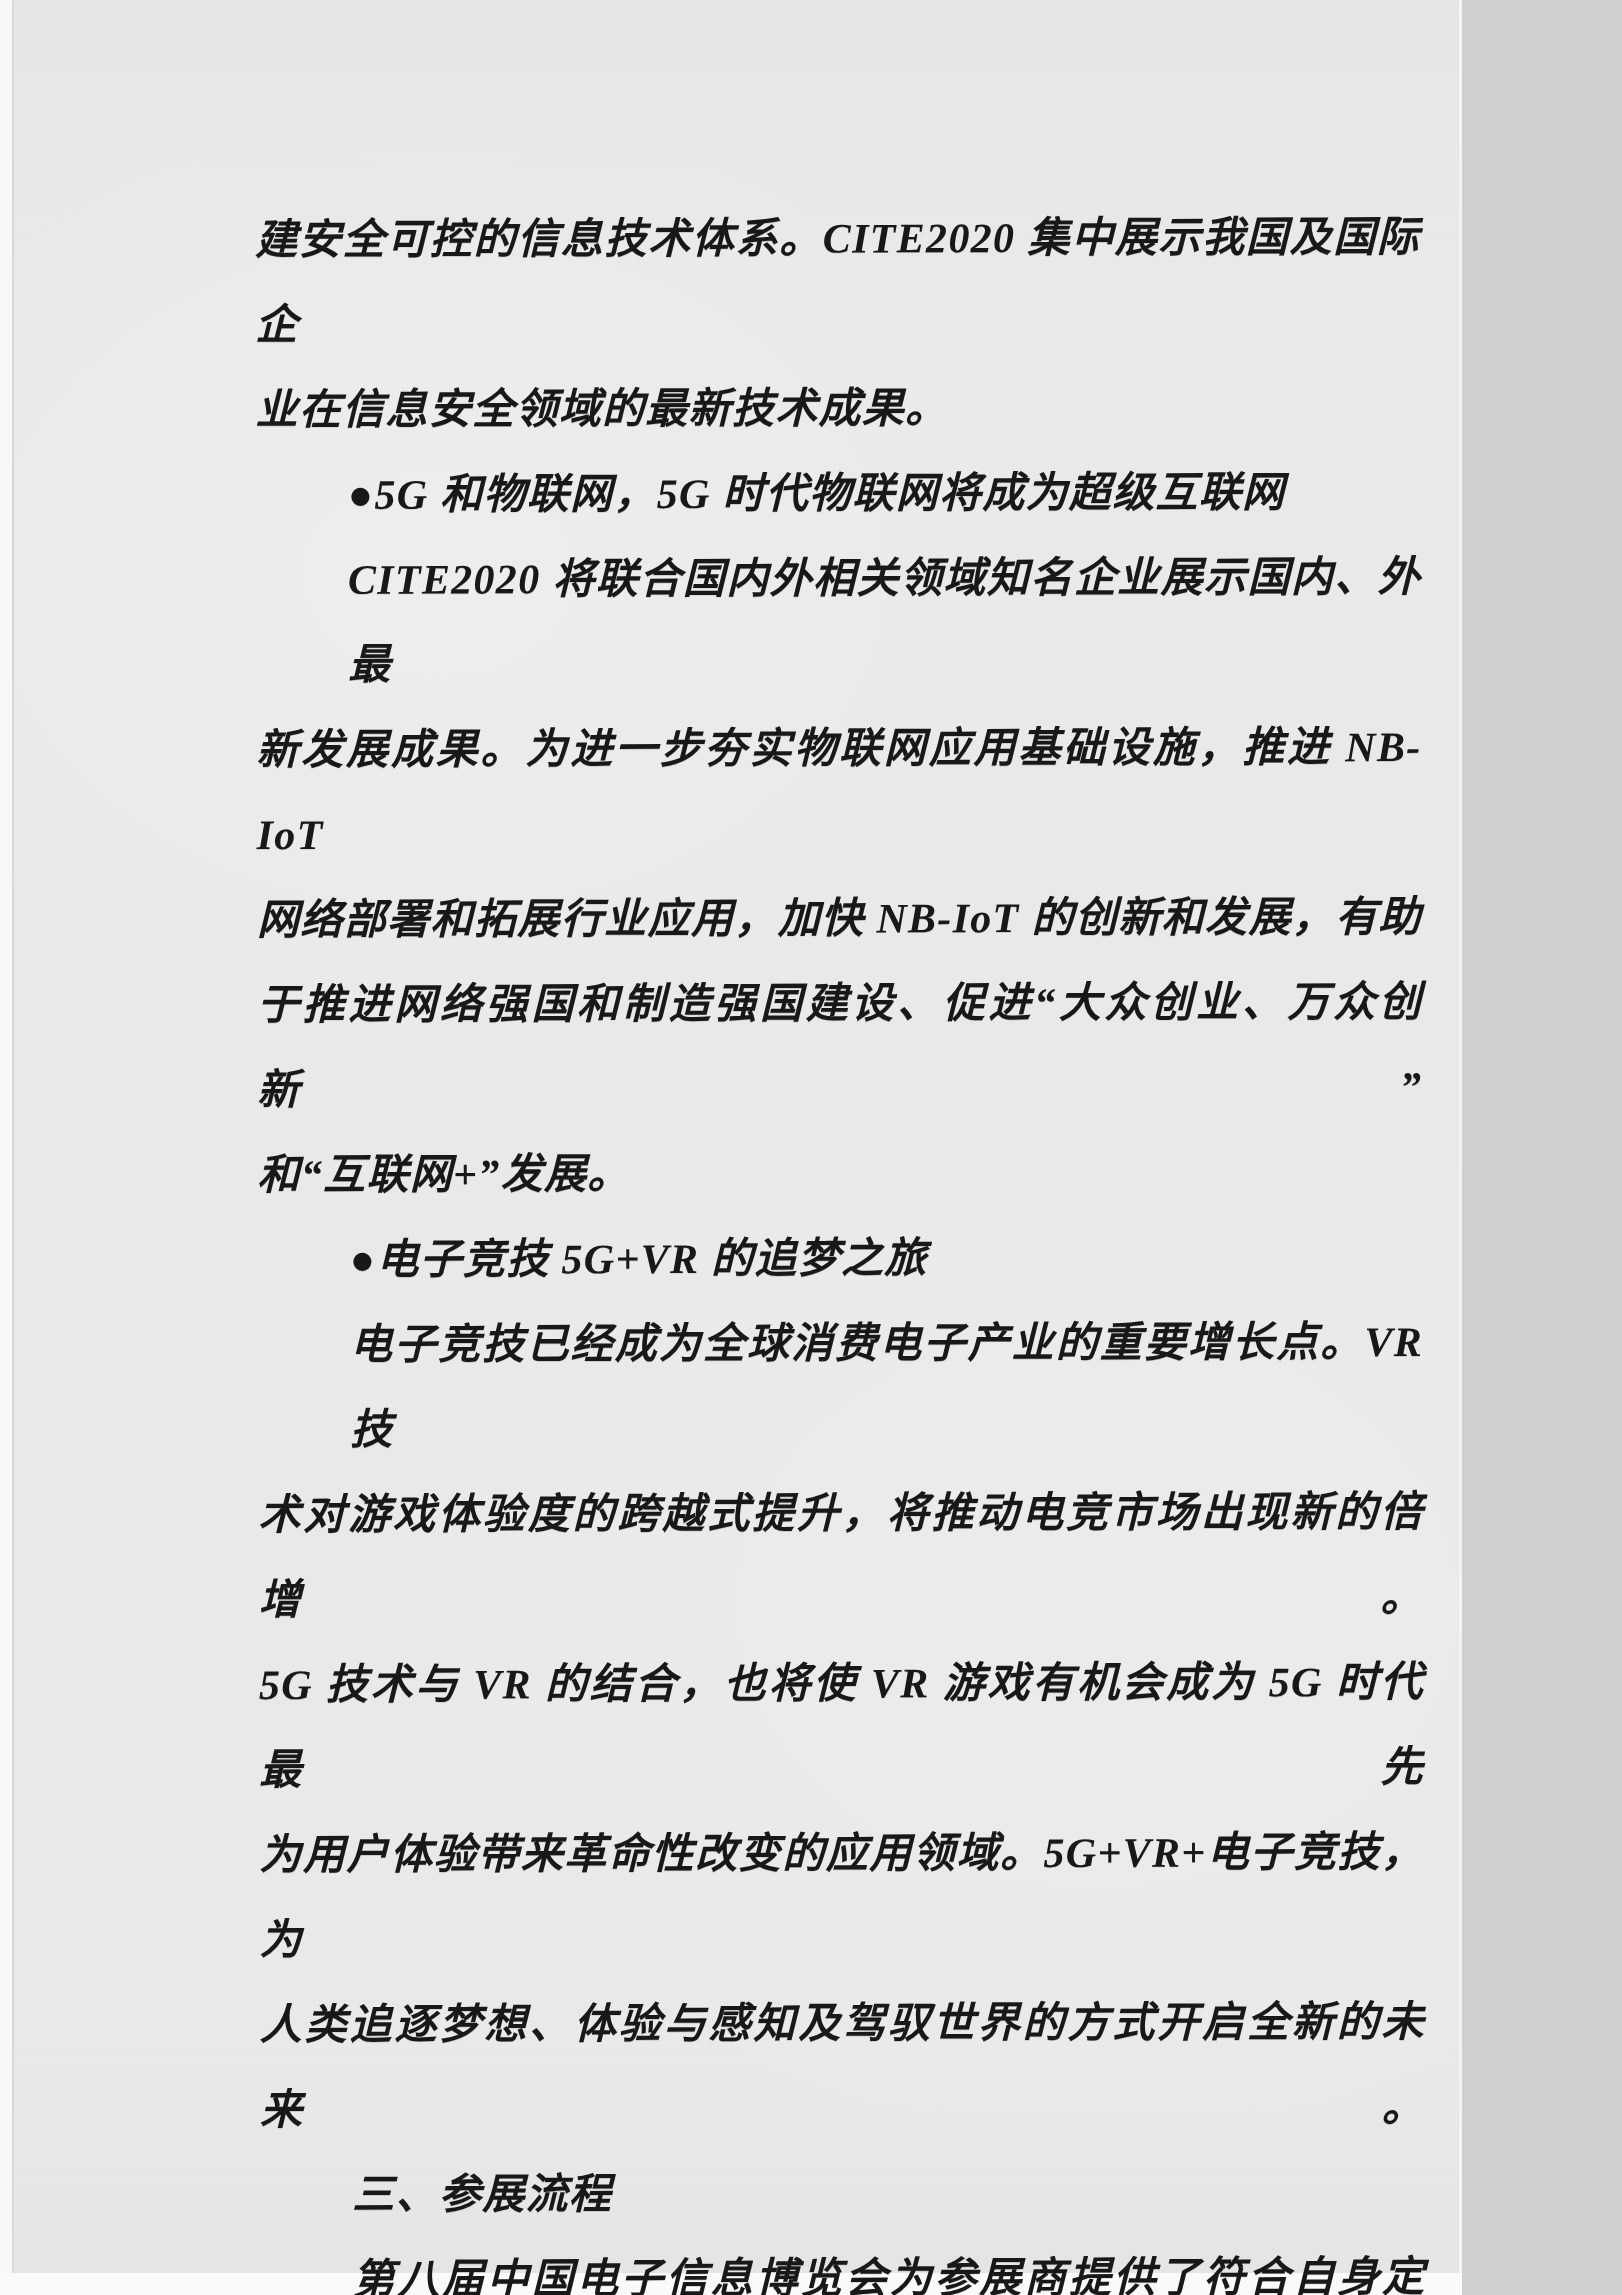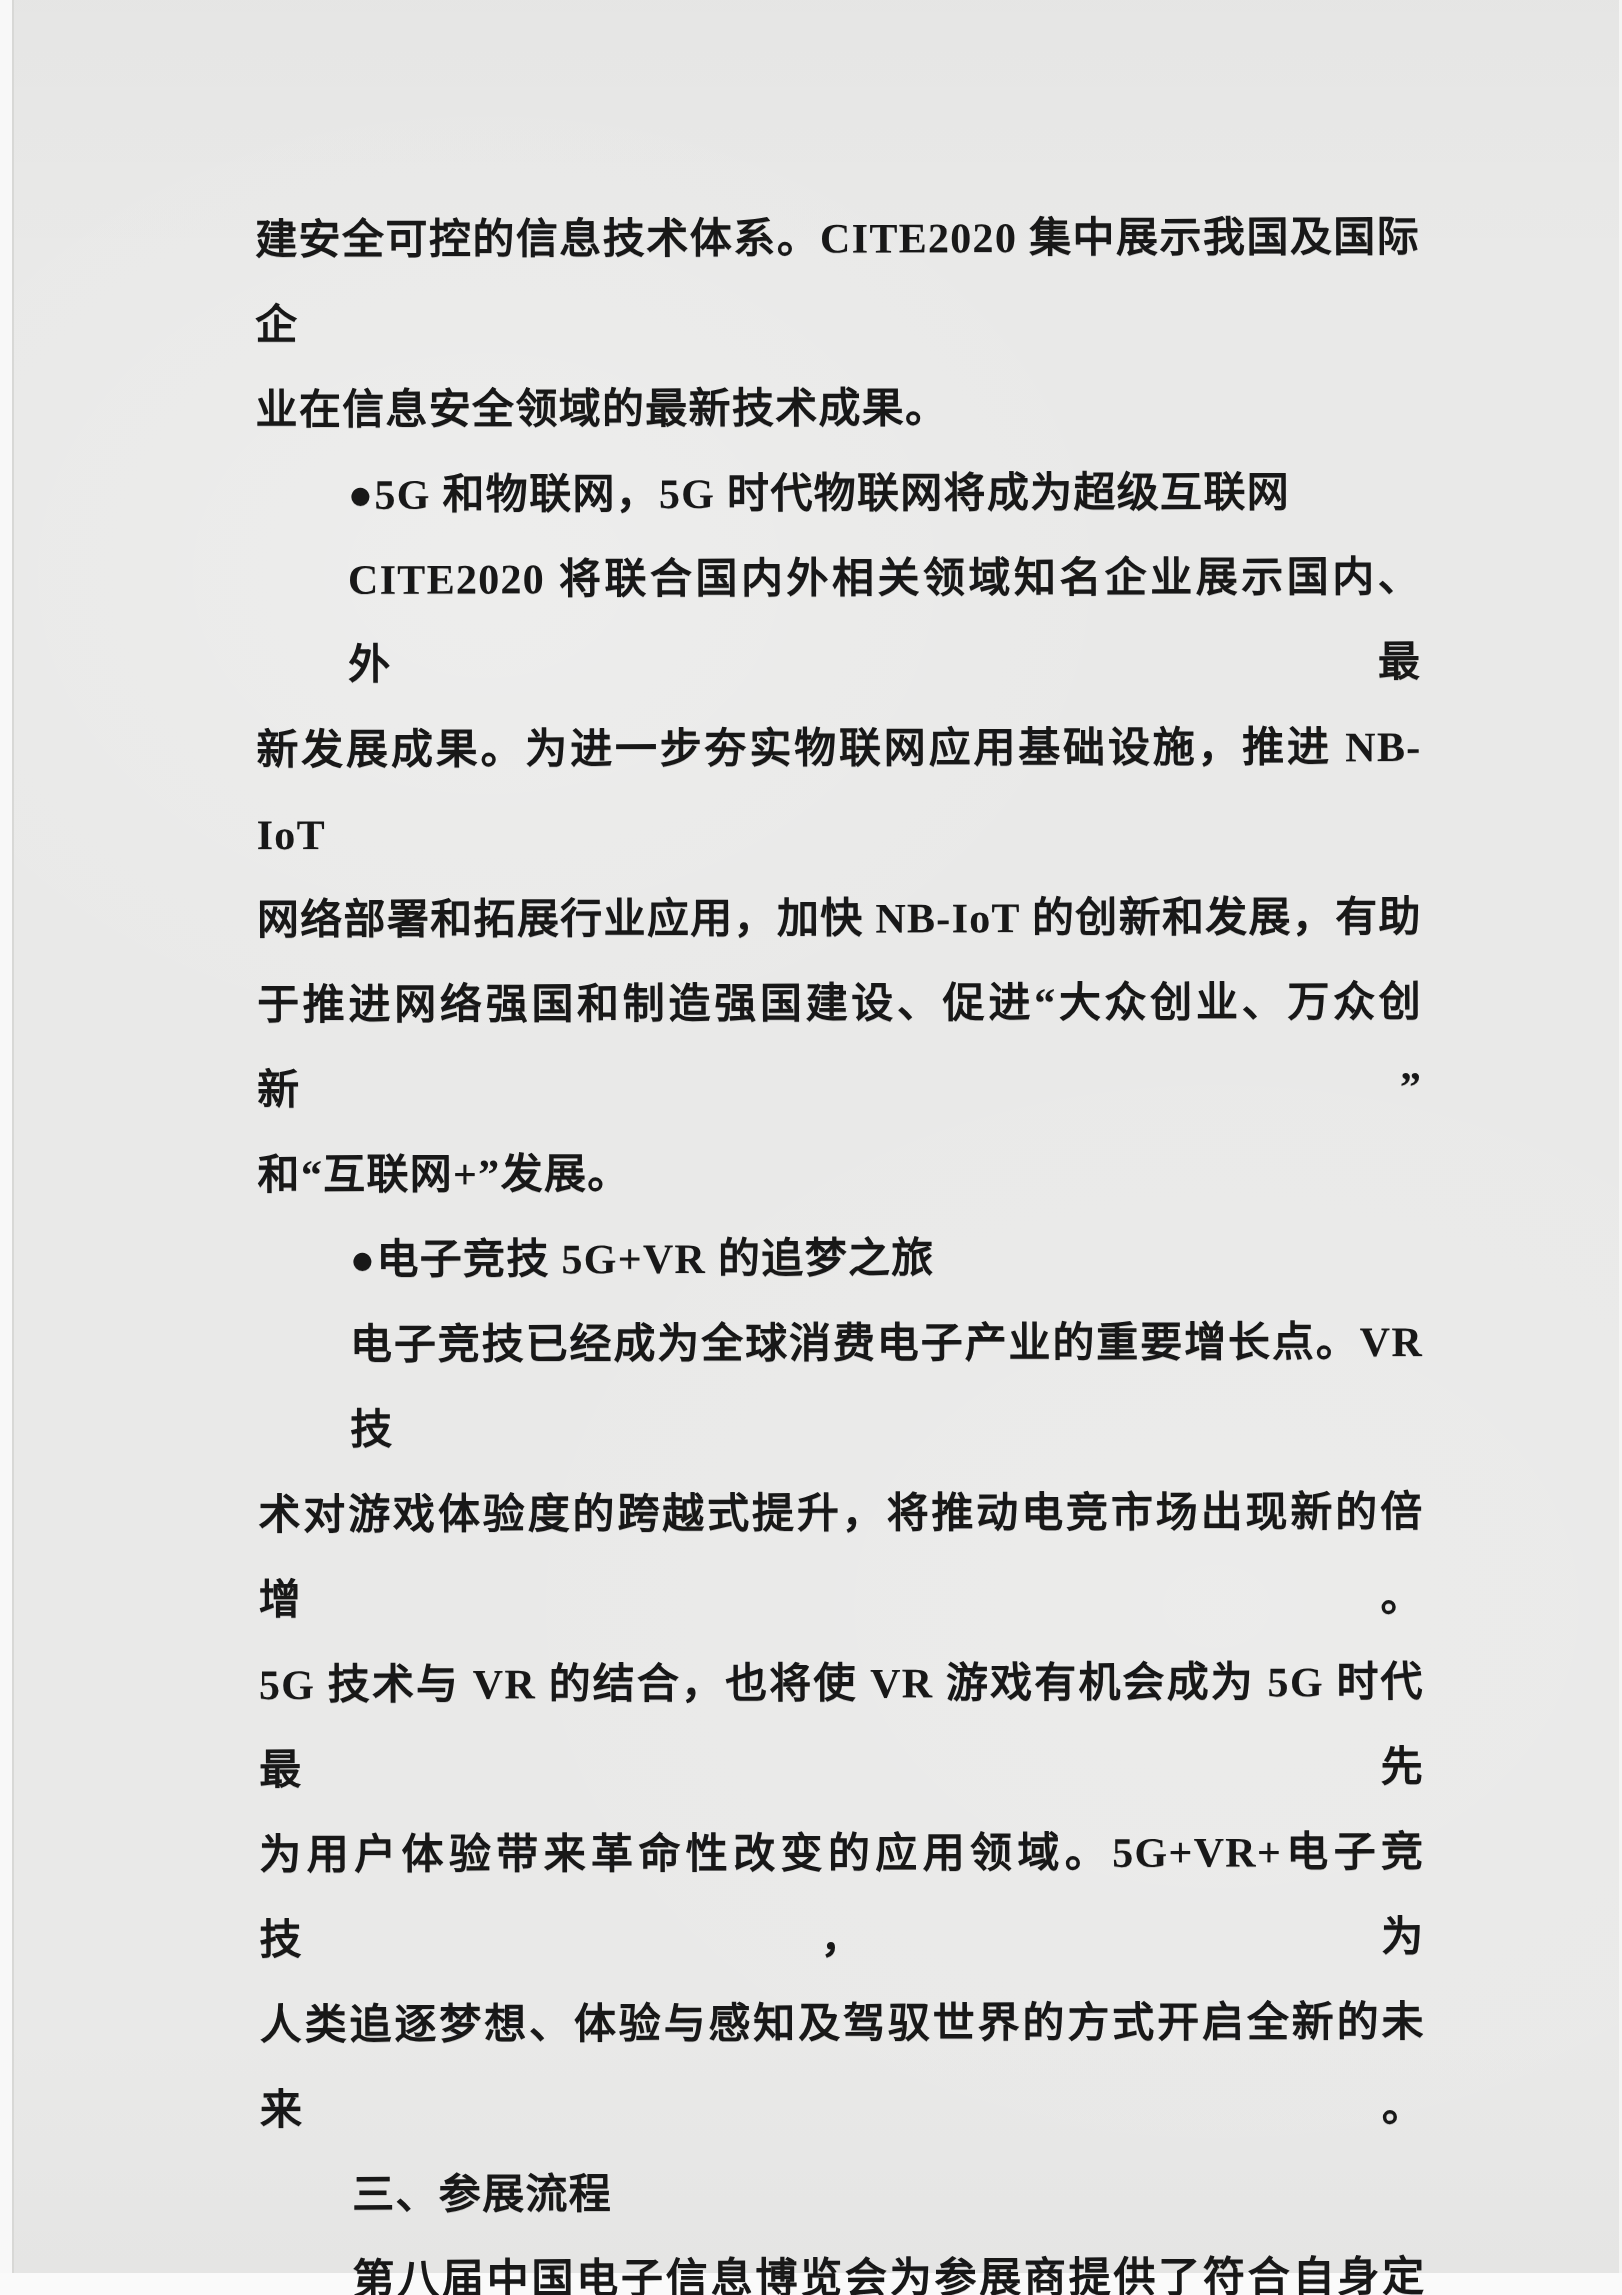--- a/index.html
+++ b/index.html
@@ -2,29 +2,30 @@
 <html lang="zh-CN" style="font-size:10.5px"><head>
 <meta charset="utf-8">
 <style>
   html, body {
     margin: 0;
     padding: 0;
     background: #cfcfcf;
   }
   .page {
     position: relative;
-    width: 1622px;
+    width: 1462px;
     height: 2295px;
     overflow: hidden;
     background-color: #e9e9e8;
     background-image:
       radial-gradient(ellipse 1047px 785px at 30% 25%, rgba(255,255,255,0.20), rgba(255,255,255,0) 65%),
       radial-gradient(ellipse 1178px 916px at 75% 70%, rgba(255,255,255,0.12), rgba(255,255,255,0) 70%),
       linear-gradient(180deg, rgba(0,0,0,0.015) 0%, rgba(0,0,0,0) 12%, rgba(0,0,0,0) 88%, rgba(0,0,0,0.02) 100%);
     font-family: "Liberation Serif", "DejaVu Serif", serif;
+    font-style: italic;
   }
   
   .scan-edge-left {
     position: absolute;
     left: 0; top: 0;
     width: 11.8px; height: 100%;
     background: #f8f8f8;
     border-right: 2.6px solid #d8d8d6;
     box-sizing: content-box;
   }

